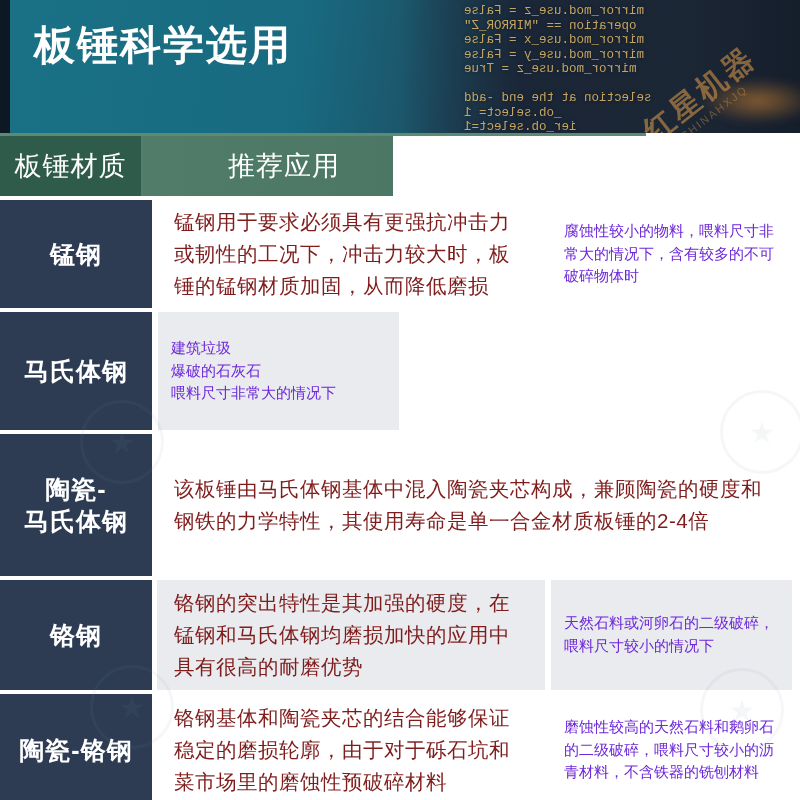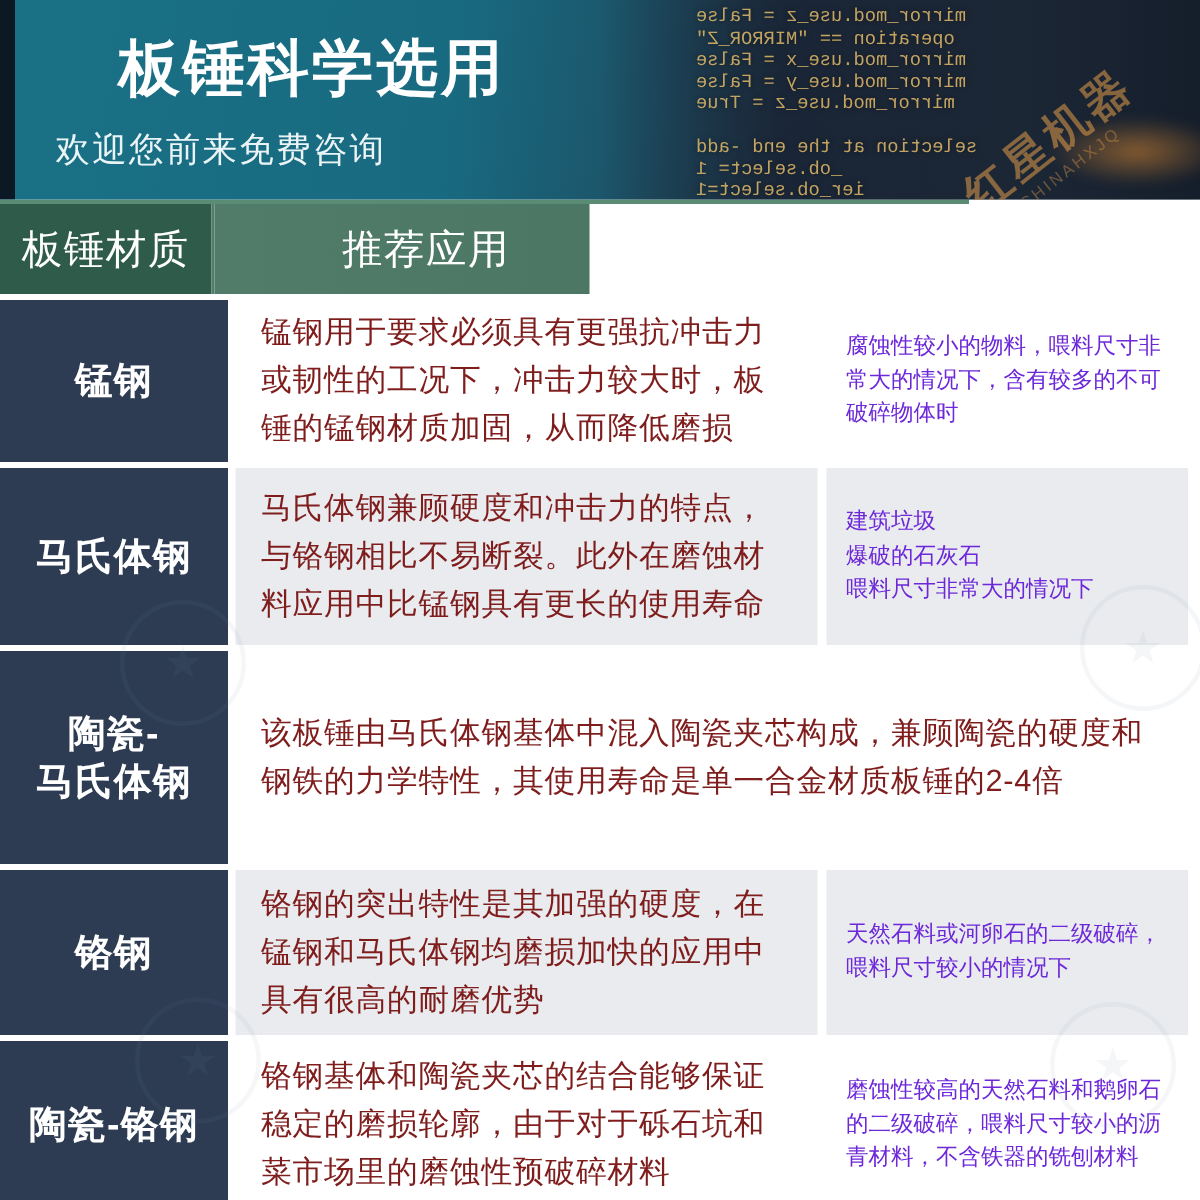--- a/index.html
+++ b/index.html
@@ -47,21 +47,21 @@
   .orange-glow {
     position: absolute; right: -18px; top: 78px;
     width: 120px; height: 46px;
     background: radial-gradient(ellipse at center, rgba(224,140,50,.55), rgba(224,140,50,0) 70%);
     filter: blur(4px);
     z-index: 2;
   }
   .banner-title {
     position: absolute; left: 34px; top: 18px;
     font-size: 41px; font-weight: bold; color: #ffffff;
-    letter-spacing: 2px; z-index: 4; margin-left: 45px;
+    letter-spacing: 2px; z-index: 4;
   }
   .banner-subtitle {
     position: absolute; left: 37px; top: 84px;
     font-size: 23px; color: #eaf4f6;
     letter-spacing: 1.5px; z-index: 4;
   }
   .corner-watermark {
     position: absolute; right: 30px; top: 78px;
     transform: rotate(-38deg);
     color: rgba(226,156,72,.55);
@@ -163,39 +163,37 @@
 text.scene.objects.acti
 "Selected" + str(modifier</div>
   </div>
   <div class="orange-glow"></div>
   <div class="corner-watermark">
     <span>红星机器</span>
     <span class="sub">CHINAHXJQ</span>
   </div>
   <div class="banner-edge-bar"></div>
   <div class="banner-title">板锤科学选用</div>
-  <div class="banner-subtitle">欢迎您前来免费咨询</div>
 </div>
 
 <div class="thead">
   <div class="th th-material">板锤材质</div>
   <div class="th th-application">推荐应用</div>
 </div>
 
 <div class="tbody">
 
   <div class="trow r1 row-white">
     <div class="cell-material">锰钢</div>
     <div class="cell-property">锰钢用于要求必须具有更强抗冲击力或韧性的工况下，冲击力较大时，板锤的锰钢材质加固，从而降低磨损</div>
     <div class="cell-application">腐蚀性较小的物料，喂料尺寸非常大的情况下，含有较多的不可破碎物体时</div>
   </div>
 
   <div class="trow r2 row-gray">
     <div class="cell-material">马氏体钢</div>
-    <div class="cell-property">马氏体钢兼顾硬度和冲击力的特点，与铬钢相比不易断裂。此外在磨蚀材料应用中比锰钢具有更长的使用寿命</div>
     <div class="cell-application">建筑垃圾
 爆破的石灰石
 喂料尺寸非常大的情况下</div>
   </div>
 
   <div class="trow r3 row-white">
     <div class="cell-material">陶瓷-
 马氏体钢</div>
     <div class="cell-property">该板锤由马氏体钢基体中混入陶瓷夹芯构成，兼顾陶瓷的硬度和钢铁的力学特性，其使用寿命是单一合金材质板锤的2-4倍</div>
   </div>

